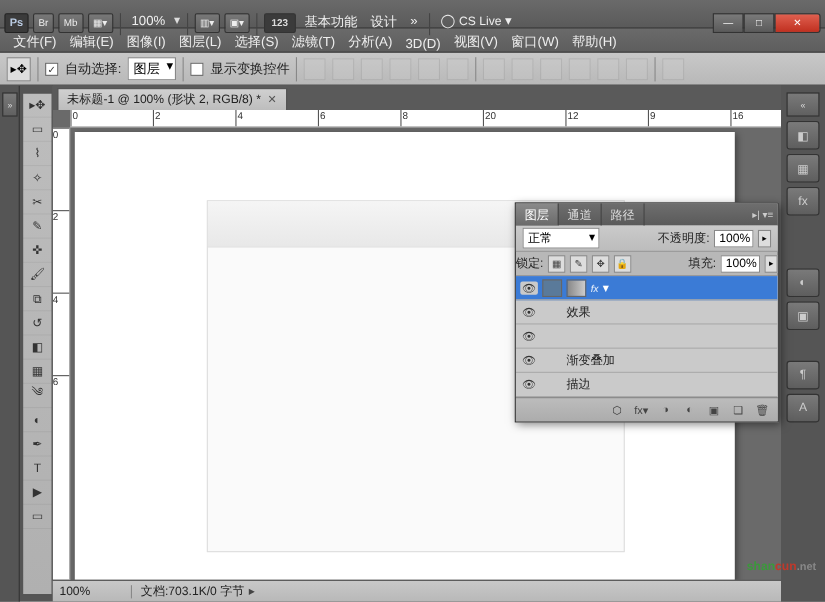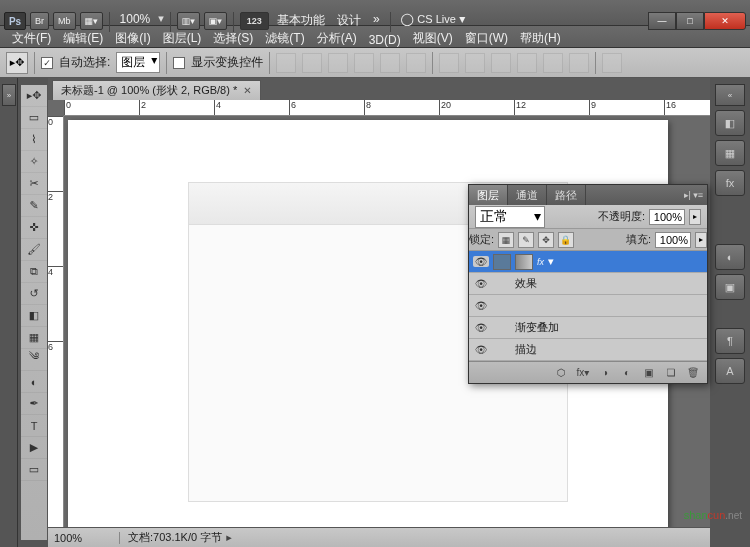--- a/index.html
+++ b/index.html
@@ -45,40 +45,40 @@
 .status-zoom{width:72px;padding-left:6px;border-right:1px solid #888}
 .status-doc{padding-left:8px}
 .right-strip{width:40px;background:#555;display:flex;flex-direction:column;gap:4px;padding:6px 4px;align-items:center}
 .r-panel-btn{width:30px;height:26px;background:linear-gradient(#7a7a7a,#5e5e5e);border:1px solid #333;border-radius:3px;display:flex;align-items:center;justify-content:center;color:#ccc}
 .layers-panel{position:absolute;right:42px;top:106px;width:240px;background:#b8b8b8;border:1px solid #333;box-shadow:2px 2px 8px rgba(0,0,0,0.5);z-index:10}
 .lp-tabs{height:20px;background:linear-gradient(#6e6e6e,#5a5a5a);display:flex;align-items:center}
 .lp-tab{padding:0 8px;color:#ddd;font-size:11px;height:100%;display:flex;align-items:center;border-right:1px solid #444}
 .lp-tab.active{background:linear-gradient(#8a8a8a,#6a6a6a);color:#fff}
 .lp-tabs-r{margin-left:auto;display:flex;gap:4px;padding-right:4px;color:#ccc;font-size:9px}
 .lp-row{height:24px;display:flex;align-items:center;padding:0 6px;gap:4px;border-bottom:1px solid #999;background:linear-gradient(#cacaca,#bcbcbc)}
-.lp-select{background:#fff;border:1px solid #888;padding:1px 20px 1px 4px;font-size:14px;position:relative}
+.lp-select{background:#fff;border:1px solid #888;padding:1px 20px 1px 4px;font-size:11px;position:relative}
 .lp-select::after{content:"▾";position:absolute;right:3px}
 .lp-label{font-size:11px;color:#222}
 .lp-input{width:36px;background:#fff;border:1px solid #888;text-align:right;padding:1px 2px;font-size:11px;display:inline-block}
 .lp-arrow{width:12px;height:16px;border:1px solid #888;background:#ddd;display:flex;align-items:center;justify-content:center;font-size:8px}
 .lp-lock-row{height:22px;display:flex;align-items:center;padding:0 0;gap:4px;border-bottom:1px solid #999}
 .lp-lock-ico{width:16px;height:16px;border:1px solid #888;background:#ddd;display:flex;align-items:center;justify-content:center;font-size:9px;color:#444}
 .lp-list{background:#cacaca;max-height:130px;overflow:hidden}
 .lp-item{display:flex;align-items:center;height:22px;border-bottom:1px solid #aaa;padding:0 4px;gap:4px}
 .lp-item.sel{background:#3b7bd6;color:#fff}
 .lp-eye{width:16px;text-align:center;color:#333;font-size:10px}
 .lp-item.sel .lp-eye{color:#333;background:#cacaca;border-radius:2px}
 .lp-thumb{width:18px;height:16px;border:1px solid #666;background:#5a7a9a}
 .lp-mask{width:18px;height:16px;border:1px solid #666;background:linear-gradient(90deg,#888,#ccc)}
 .lp-name{flex:1;font-size:11px;padding-left:4px}
 .lp-fx{font-size:9px;font-style:italic;opacity:0.9}
 .lp-effects .lp-name{padding-left:22px;color:#222}
 .lp-bottom{height:22px;background:linear-gradient(#bcbcbc,#acacac);display:flex;align-items:center;justify-content:flex-end;gap:6px;padding:0 6px;border-top:1px solid #888}
 .lp-bottom span{width:16px;height:14px;display:flex;align-items:center;justify-content:center;color:#444;font-size:10px}
-.watermark{position:absolute;right:8px;bottom:24px;font-size:16px;font-weight:normal;color:#3a9a3a;z-index:20}
+.watermark{position:absolute;right:8px;bottom:24px;font-size:16px;font-weight:bold;color:#3a9a3a;z-index:20}
 .watermark .cun{color:#c0392b}
 </style>
 </head>
 <body>
 
 <div class="app-bar">
   <div class="ps-logo">Ps</div>
   <div class="ab-btn">Br</div>
   <div class="ab-btn">Mb</div>
   <div class="ab-btn">▦▾</div>

